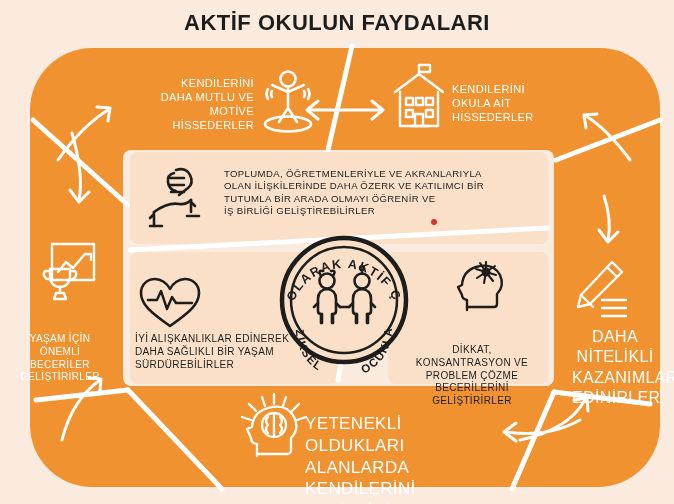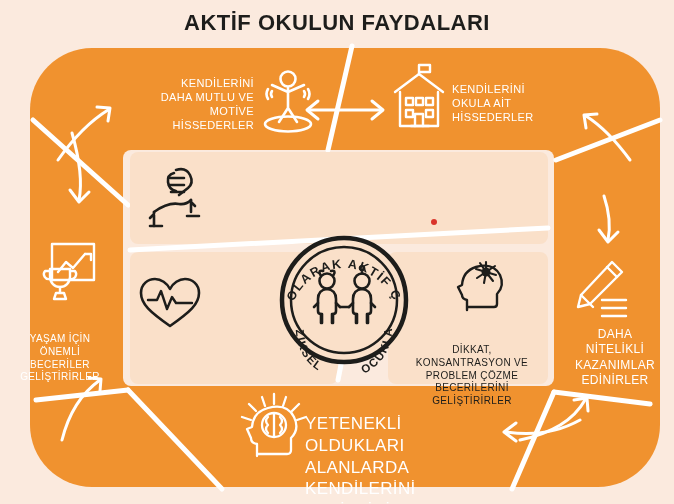--- a/index.html
+++ b/index.html
@@ -21,21 +21,21 @@
   svg.layer { position: absolute; top: 0; left: 0; width: 674px; height: 504px; }
 
   .lbl { position: absolute; color: #ffffff; font-weight: normal;
          letter-spacing: 0.35px; line-height: 1.28; }
   .lbl.dark { color: #1d1d1b; }
 
   
   #lbl-happy   { left: 118px; top: 76px;  width: 136px; font-size: 11px; text-align: right; }
   #lbl-belong  { left: 452px; top: 82px;  width: 140px; font-size: 11px; text-align: left; }
   #lbl-skills  { left: 14px;  top: 290px; width: 92px;  font-size: 10px; text-align: center; }
-  #lbl-quality { left: 572px; top: 327px; width: 86px;  font-size: 12px; text-align: center; }
+  #lbl-quality { left: 572px; top: 327px; width: 86px;  font-size: 16px; text-align: center; }
   #lbl-talent  { left: 305px; top: 413px; width: 200px; font-size: 17px; text-align: left; }
 
   #lbl-society { left: 224px; top: 168px; width: 310px; font-size: 9.6px; text-align: left; }
   #lbl-health  { left: 135px; top: 333px; width: 200px; font-size: 10px; text-align: left; }
   #lbl-focus   { left: 404px; top: 315px; width: 136px; font-size: 10px; text-align: center; }
 
   #cursor-dot {
     position: absolute; left: 431px; top: 219px;
     width: 6px; height: 6px; border-radius: 50%;
     background: #d9342b;
@@ -256,21 +256,28 @@
 
   <div class="lbl" id="lbl-quality" style="white-space: pre-line;">DAHA
 NİTELİKLİ
 KAZANIMLAR
 EDİNİRLER</div>
 
   <div class="lbl" id="lbl-talent" style="white-space: pre-line;">YETENEKLİ OLDUKLARI
 ALANLARDA KENDİLERİNİ
 GELİŞTİRİRLER</div>
 
-
+  <div class="lbl dark" id="lbl-society" style="white-space: pre-line;">TOPLUMDA, ÖĞRETMENLERİYLE VE AKRANLARIYLA
+OLAN İLİŞKİLERİNDE DAHA ÖZERK VE KATILIMCI BİR
+TUTUMLA BİR ARADA OLMAYI ÖĞRENİR VE
+İŞ BİRLİĞİ GELİŞTİREBİLİRLER</div>
+
+  <div class="lbl dark" id="lbl-health" style="white-space: pre-line;">İYİ ALIŞKANLIKLAR EDİNEREK
+DAHA SAĞLIKLI BİR YAŞAM
+SÜRDÜREBİLİRLER</div>
 
   <div class="lbl dark" id="lbl-focus" style="white-space: pre-line; margin-top: 29px;">DİKKAT,
 KONSANTRASYON VE
 PROBLEM ÇÖZME
 BECERİLERİNİ
 GELİŞTİRİRLER</div>
 
   <div id="cursor-dot"></div>
 </div>
 

